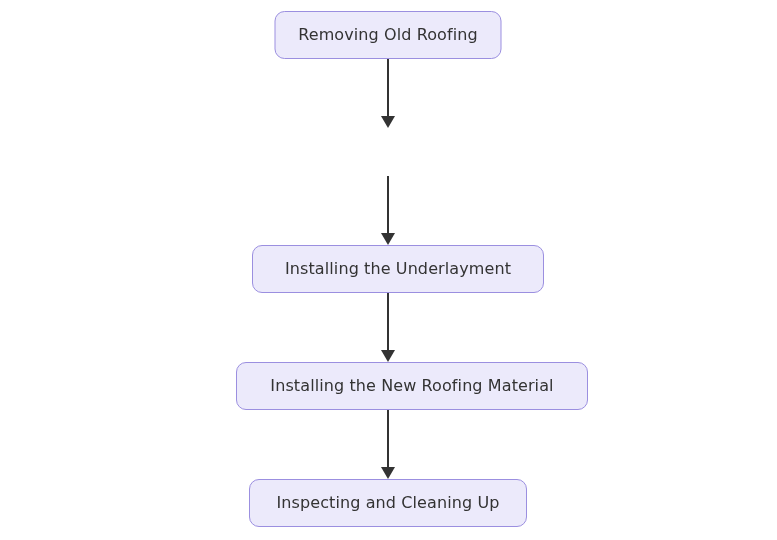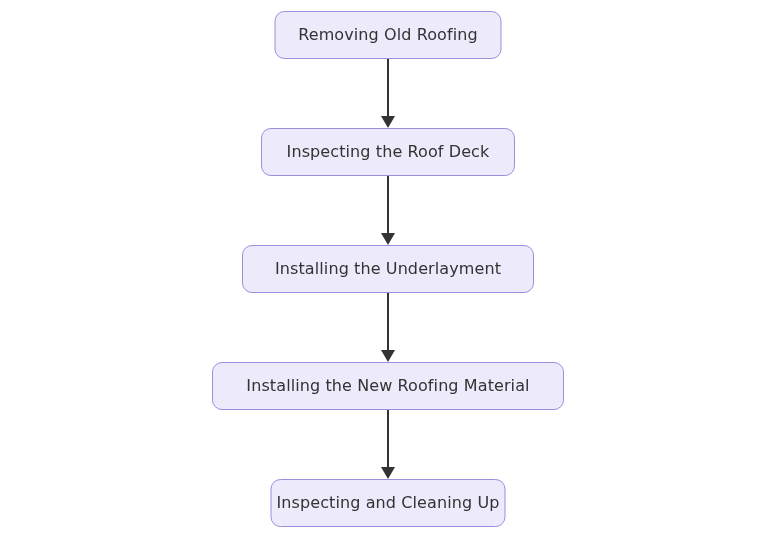--- a/index.html
+++ b/index.html
@@ -100,29 +100,26 @@
     <svg width="16" height="69" viewBox="0 0 16 69" aria-hidden="true">
       <line class="edge-line" x1="8" y1="0" x2="8" y2="57"></line>
       <polygon class="edge-head" points="1,57 15,57 8,69"></polygon>
     </svg>
   </div>
 
   <div class="flow-node" style="top:11px; width:227px;">
     <span class="flow-node-label">Removing Old Roofing</span>
   </div>
 
-  <div class="flow-node" style="top:128px; width:254px;">
-    <span class="flow-node-label">Inspecting the Roof Deck</span>
-  </div>
 
-  <div class="flow-node" style="top:245px; width:292px;">
+  <div class="flow-node" style="top:245px; width:292px;margin-left:10px;">
     <span class="flow-node-label">Installing the Underlayment</span>
   </div>
 
-  <div class="flow-node" style="top:362px; width:352px;">
+  <div class="flow-node" style="top:362px; width:352px;margin-left:24px;">
     <span class="flow-node-label">Installing the New Roofing Material</span>
   </div>
 
-  <div class="flow-node" style="top:479px; width:235px;">
+  <div class="flow-node" style="top:479px; width:278px;">
     <span class="flow-node-label">Inspecting and Cleaning Up</span>
   </div>
 
 </div>
 
 </body></html>

